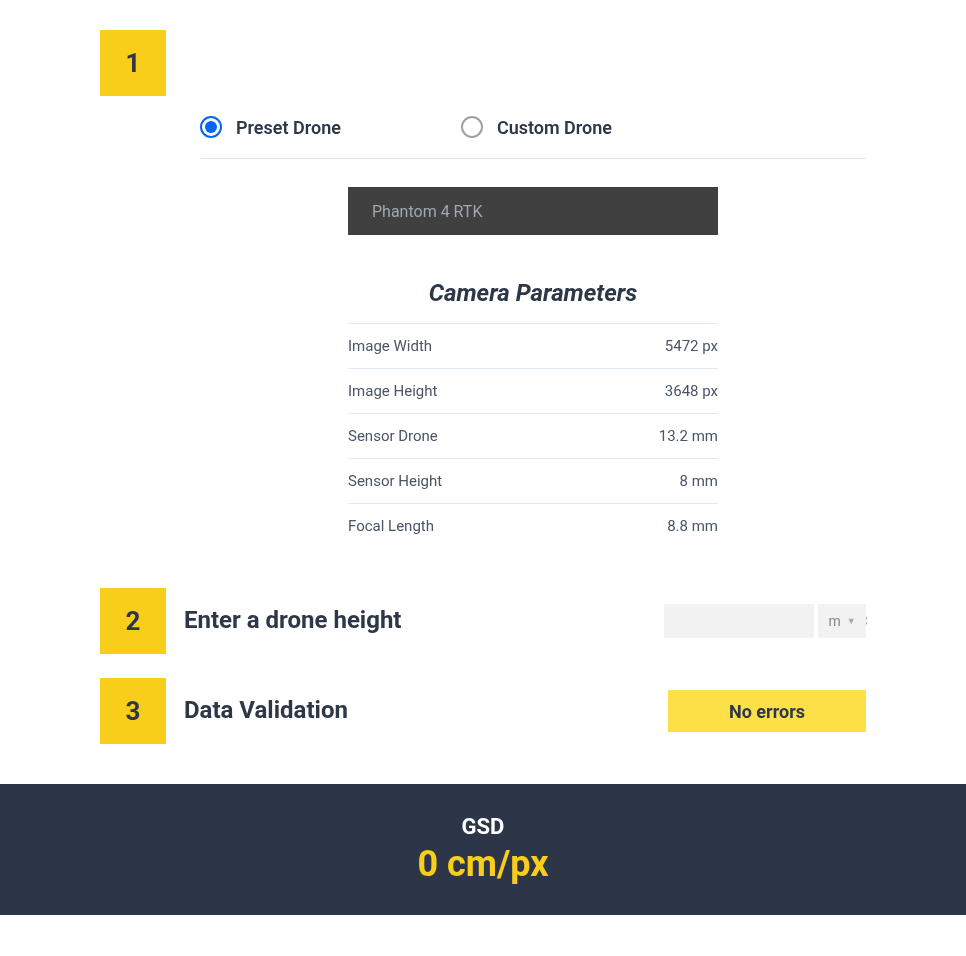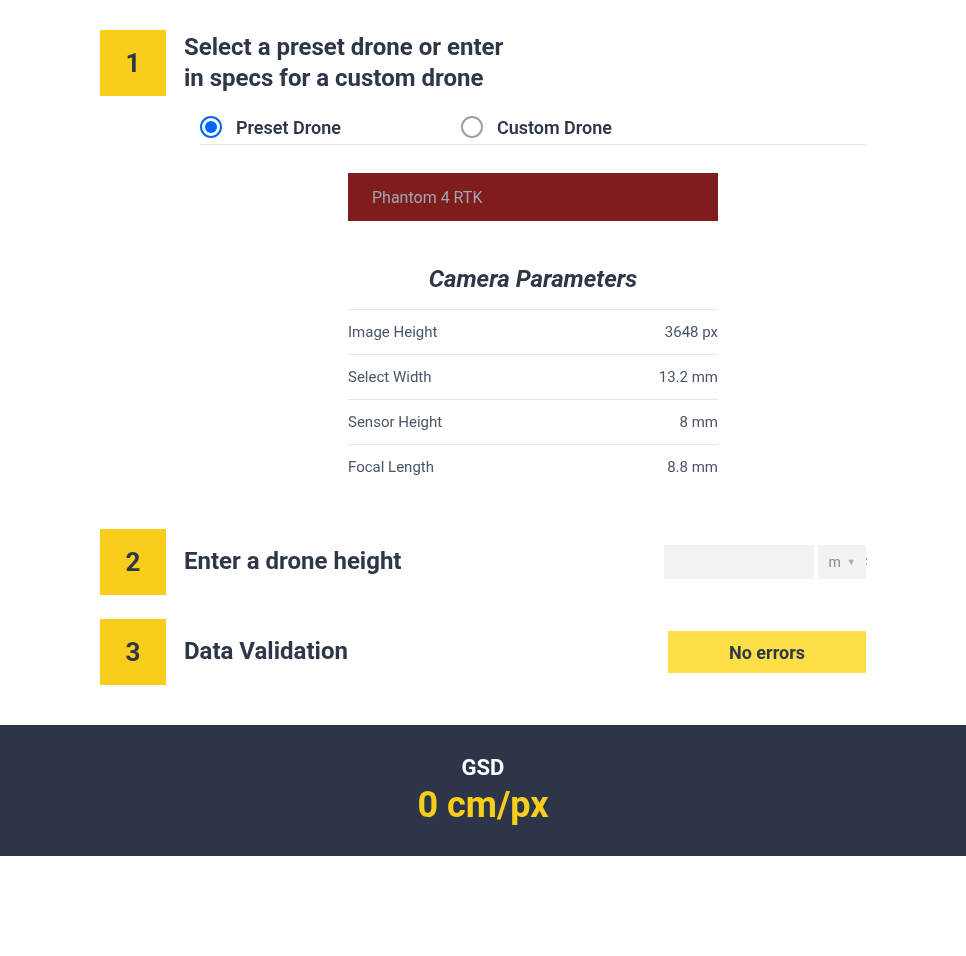--- a/index.html
+++ b/index.html
@@ -18,41 +18,41 @@
   font-size: 26px; font-weight: 700; color: #2d3748;
   flex-shrink: 0;
   margin-right: 18px;
 }
 .step-title { font-size: 24px; font-weight: 700; color: #2d3748; line-height: 1.3; }
 .step-content { padding: 0 100px 0 200px; margin-top: 20px; margin-bottom: 40px; }
 
 .radio-row {
   display: flex;
   border-bottom: 1px solid #e2e8f0;
-  padding-bottom: 6px;
+  padding-bottom: 20px;
   gap: 120px;
 }
 .radio-option { display: flex; align-items: center; gap: 14px; cursor: pointer; }
 .radio-circle {
   width: 22px; height: 22px; border-radius: 50%;
   border: 2px solid #a0a0a0;
   display: flex; align-items: center; justify-content: center;
   flex-shrink: 0;
 }
 .radio-circle.selected { border-color: #0066ff; }
 .radio-dot {
   width: 12px; height: 12px; border-radius: 50%;
   background: #0066ff;
 }
 .radio-label { font-size: 18px; font-weight: 600; color: #2d3748; }
 
 .dropdown-wrap { display: flex; justify-content: center; margin-top: 28px; }
 .dropdown {
   width: 370px; height: 48px;
-  background: #7f1d1d;
+  background: #404040;
   display: flex; align-items: center;
   padding: 0 24px;
   color: #9ea7b3;
   font-size: 16px;
   cursor: pointer;
 }
 
 .subheading {
   text-align: center;
   font-size: 24px;
@@ -125,24 +125,20 @@
 .height-field-wrap input { flex:1; border:none; background:transparent; padding:0 8px; font-size:14px; outline:none; }
 .stepper { display:flex; flex-direction:column; font-size:8px; color:#888; padding-right:4px; line-height:8px; }
 </style>
 </head>
 <body>
 
 <div class="container">
 
   <div class="step">
     <div class="step-number">1</div>
-    <div class="step-title">
-      <div>Select a preset drone or enter</div>
-      <div>in specs for a custom drone</div>
-    </div>
   </div>
 
   <div class="step-content">
     <div class="radio-row">
       <div class="radio-option">
         <div class="radio-circle selected">
             <div class="radio-dot"></div>
           </div>
         <div class="radio-label">Preset Drone</div>
       </div>
@@ -155,25 +151,29 @@
     <div class="dropdown-wrap">
       <div class="dropdown">
         <span>Phantom 4 RTK</span>
       </div>
     </div>
 
     <div class="subheading">Camera Parameters</div>
 
     <div class="params-table">
       <div class="param-row">
+        <span class="param-label">Image Width</span>
+        <span class="param-value">5472 px</span>
+      </div>
+      <div class="param-row">
         <span class="param-label">Image Height</span>
         <span class="param-value">3648 px</span>
       </div>
       <div class="param-row">
-        <span class="param-label">Select Width</span>
+        <span class="param-label">Sensor Drone</span>
         <span class="param-value">13.2 mm</span>
       </div>
       <div class="param-row">
         <span class="param-label">Sensor Height</span>
         <span class="param-value">8 mm</span>
       </div>
       <div class="param-row">
         <span class="param-label">Focal Length</span>
         <span class="param-value">8.8 mm</span>
       </div>

